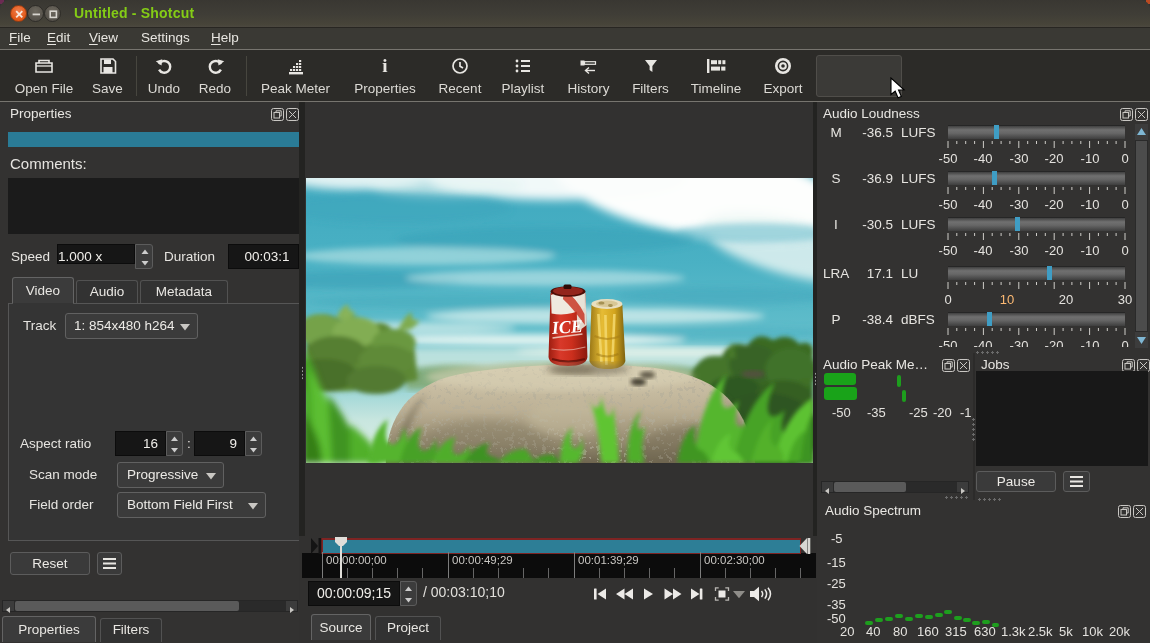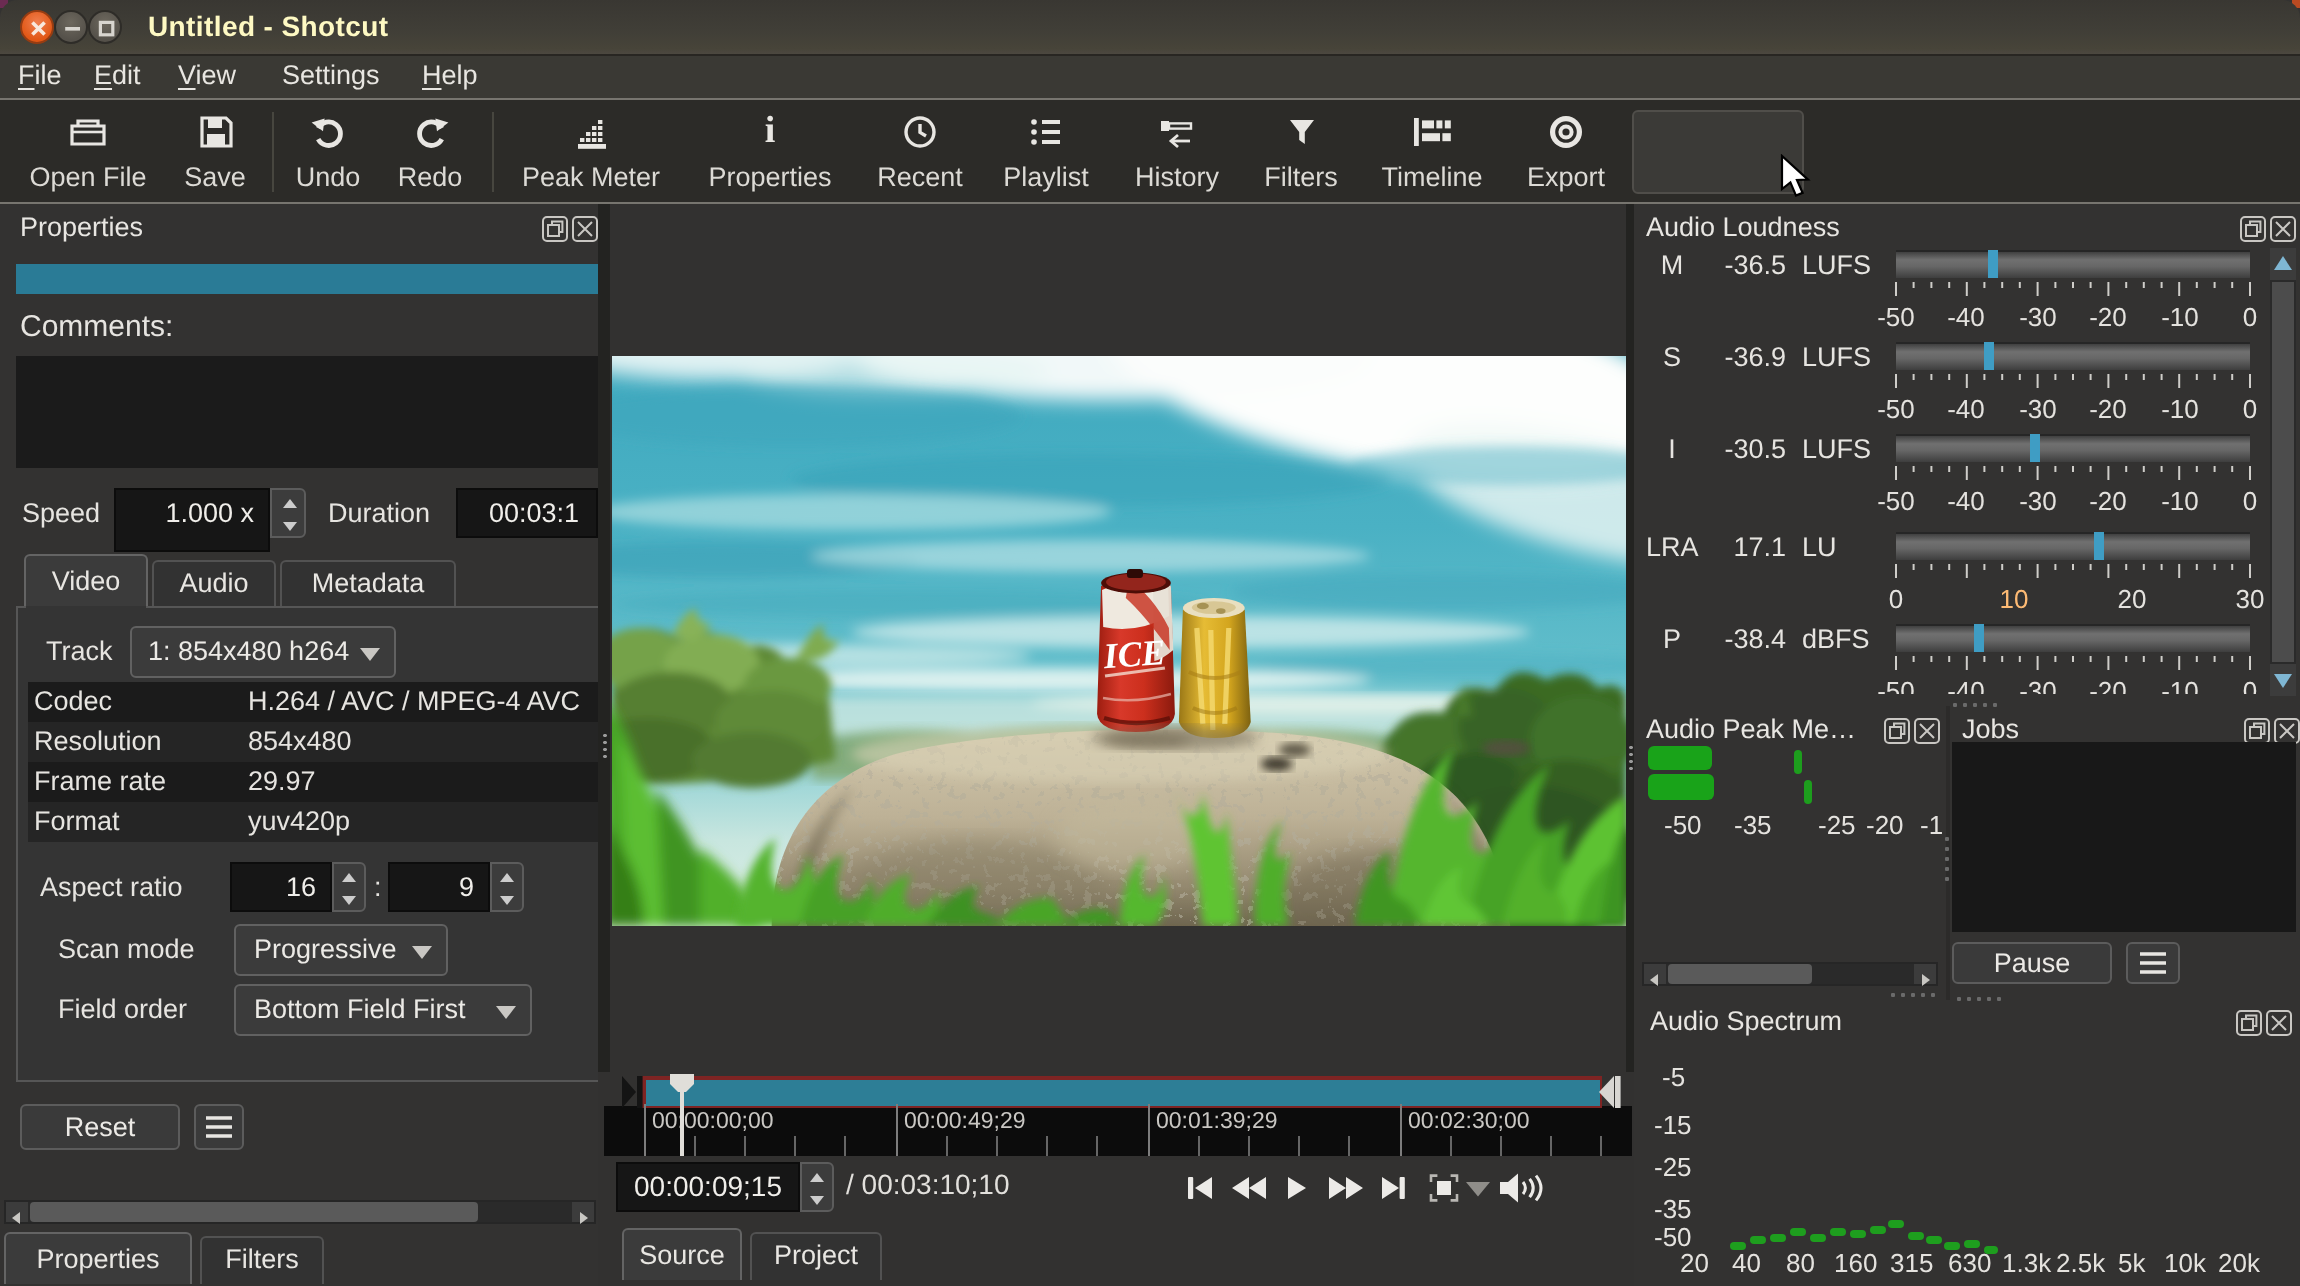--- a/index.html
+++ b/index.html
@@ -7,21 +7,21 @@
 
 #titlebar{left:0;top:0;width:1150px;height:28px;background:linear-gradient(#393732,#403e37 55%,#474439 90%,#4c4840);border-bottom:1px solid #282622;border-radius:9px 9px 0 0;}
 #corner-l,#corner-r{width:4px;height:4px;top:0;}
 #corner-l{left:0;background:#6b2b52;}
 #corner-r{right:0;background:#b94a22;}
 .wbtn{top:5px;width:17px;height:17px;border-radius:50%;}
 #btn-close{left:10px;background:radial-gradient(circle at 50% 35%,#f07e4e,#e15716 70%);border:1px solid #963c12;}
 #btn-min{left:27px;background:radial-gradient(circle at 50% 35%,#6d685e,#55514a 70%);border:1px solid #2e2c28;}
 #btn-max{left:44px;background:radial-gradient(circle at 50% 35%,#6d685e,#55514a 70%);border:1px solid #2e2c28;}
 .wbtn svg{position:absolute;left:0;top:0;}
-#wintitle{left:74px;top:5px;font-size:14px;font-weight:bold;color:#fef9c3;letter-spacing:0.2px;}
+#wintitle{left:74px;top:5px;font-size:14px;font-weight:bold;color:#84cc16;letter-spacing:0.2px;}
 
 #menubar{left:0;top:28px;width:1150px;height:21px;background:#3a3934;font-size:13.5px;color:#e8e6e1;}
 #menubar span{position:absolute;top:2px;}
 #menubar u{text-decoration-thickness:1px;text-underline-offset:2px;}
 
 #toolbar{left:0;top:49px;width:1150px;height:53px;background:#2c2b28;border-top:1px solid #77756f;border-bottom:1px solid #77756f;}
 .titem{position:absolute;top:4px;text-align:center;color:#dcdad5;font-size:13.5px;}
 .titem .ticon{height:24px;display:flex;align-items:center;justify-content:center;}
 .titem .tlabel{margin-top:3px;white-space:nowrap;}
 .tsep{position:absolute;top:6px;width:1px;height:40px;background:#47463f;}
@@ -221,21 +221,21 @@
   <svg class="abs" style="left:286px;top:6px" width="13" height="13" viewBox="0 0 13 13">
       <rect x="0.5" y="0.5" width="12" height="12" rx="2" fill="none" stroke="#c9c7c3"></rect>
       <path d="M3 3 L10 10 M10 3 L3 10" stroke="#c9c7c3"></path>
     </svg>
 
   <div class="abs" style="left:8px;top:30px;width:291px;height:15px;background:#2a7b96;"></div>
   <div class="abs" style="left:10px;top:53px;font-size:15px;">Comments:</div>
   <div class="abs" style="left:8px;top:76px;width:291px;height:56px;background:#1b1b1b;"></div>
 
   <div class="abs" style="left:11px;top:147px;font-size:13.5px;">Speed</div>
-  <div class="abs darkfield" style="left:57px;top:142px;width:78px;height:32px;text-align:right;line-height:23px;padding-right:7px;">1.000 x</div>
+  <div class="abs darkfield" style="left:57px;top:142px;width:78px;height:20px;text-align:left;line-height:23px;padding-right:7px;">1.000 x</div>
   <div class="abs spin" style="left:135px;top:142px;width:18px;height:25px;border-radius:0 3px 3px 0;">
     <svg width="16" height="23" style="margin:1px 0 0 1px">
         <path d="M8 3.5 L11.5 8 H4.5 Z" fill="#ccc"></path>
         <path d="M8 19.5 L4.5 15 H11.5 Z" fill="#ccc"></path>
       </svg>
   </div>
   <div class="abs" style="left:164px;top:147px;font-size:13.5px;">Duration</div>
   <div class="abs darkfield" style="left:228px;top:142px;width:71px;height:25px;line-height:23px;padding-left:7px;">00:03:1</div>
 
   <div class="tab sel" style="left:12px;top:175px;width:62px;height:27px;line-height:26px;">Video</div>
@@ -243,38 +243,20 @@
   <div class="tab" style="left:140px;top:178px;width:88px;height:24px;line-height:22px;">Metadata</div>
 
   <div class="abs" style="left:8px;top:201px;width:291px;height:238px;border:1px solid #565656;border-right:none;background:#343434;"></div>
   <div class="abs" style="left:13px;top:201px;width:60px;height:1px;background:#343434;"></div>
 
   <div class="abs" style="left:23px;top:216px;font-size:13.5px;">Track</div>
   <div class="abs combo" style="left:65px;top:211px;width:133px;height:26px;line-height:24px;padding-left:8px;">1: 854x480 h264<svg width="10" height="7" style="position:absolute;right:7px;top:10px">
         <path d="M0 0 h10 l-5 6.5 z" fill="#c9c7c3"></path>
       </svg></div>
 
-  <div class="abs" style="left:14px;top:239px;width:285px;height:80px;font-size:13.5px;">
-    <div style="height:20px;background:#1b1b1b;line-height:20px;">
-        <span style="position:absolute;left:3px;">Codec</span>
-        <span style="position:absolute;left:110px;">H.264 / AVC / MPEG-4 AVC</span>
-      </div>
-    <div style="height:20px;background:#252525;line-height:20px;position:relative;">
-        <span style="position:absolute;left:3px;">Resolution</span>
-        <span style="position:absolute;left:110px;">854x480</span>
-      </div>
-    <div style="height:20px;background:#1b1b1b;line-height:20px;position:relative;">
-        <span style="position:absolute;left:3px;">Frame rate</span>
-        <span style="position:absolute;left:110px;">29.97</span>
-      </div>
-    <div style="height:20px;background:#252525;line-height:20px;position:relative;">
-        <span style="position:absolute;left:3px;">Format</span>
-        <span style="position:absolute;left:110px;">yuv420p</span>
-      </div>
-  </div>
 
   <div class="abs" style="left:20px;top:334px;font-size:13.5px;">Aspect ratio</div>
   <div class="abs darkfield" style="left:115px;top:329px;width:51px;height:25px;text-align:right;line-height:23px;padding-right:7px;">16</div>
   <div class="abs spin" style="left:166px;top:329px;width:17px;height:25px;border-radius:0 3px 3px 0;"><svg width="15" height="23" style="margin:1px 0 0 0">
         <path d="M7.5 3.5 L11 8 H4 Z" fill="#ccc"></path>
         <path d="M7.5 19.5 L4 15 H11 Z" fill="#ccc"></path>
       </svg></div>
   <div class="abs" style="left:187px;top:334px;font-size:13.5px;">:</div>
   <div class="abs darkfield" style="left:194px;top:329px;width:51px;height:25px;text-align:right;line-height:23px;padding-right:7px;">9</div>
   <div class="abs spin" style="left:245px;top:329px;width:17px;height:25px;border-radius:0 3px 3px 0;"><svg width="15" height="23" style="margin:1px 0 0 0">

